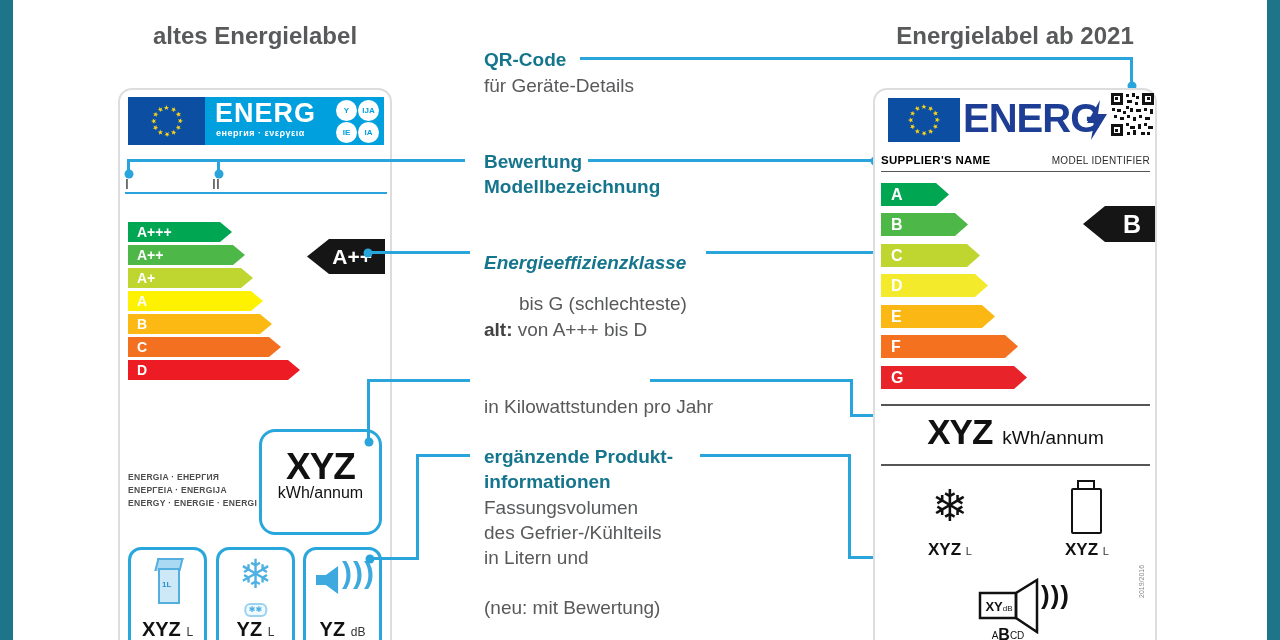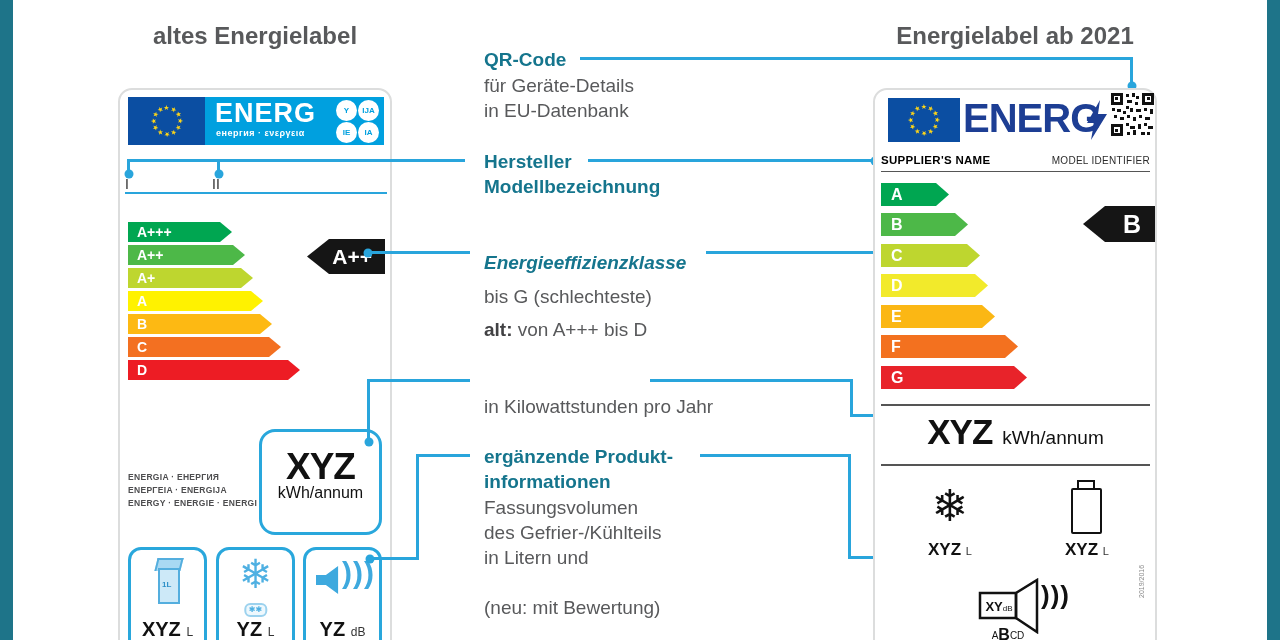--- a/index.html
+++ b/index.html
@@ -179,27 +179,26 @@
     <div class="pbox-val"><span>YZ</span> <span class="u">L</span></div>
   </div>
   <div class="pbox" style="left:303px;">
     <div class="spk-old"></div>
     <div class="waves-old">)))</div>
     <div class="pbox-val"><span>YZ</span> <span class="u">dB</span></div>
   </div>
 
   <div class="ann-title" style="top:47px;">QR-Code</div>
   <div class="ann-body" style="top:73px;">für Geräte-Details</div>
-  <div class="ann-body" style="top:98px;">in EU-Datenbank</div>
-
-  <div class="ann-title" style="top:149px;">Hersteller</div>
+
+  <div class="ann-title" style="top:149px;">Bewertung</div>
   <div class="ann-title" style="top:174px;">Modellbezeichnung</div>
 
   <div class="ann-title" style="top:250px;font-style:italic;">Energieeffizienzklasse</div>
-  <div class="ann-body" style="top:284px;">bis G (schlechteste)</div>
+  <div class="ann-body" style="top:291px;margin-left:35px;">bis G (schlechteste)</div>
   <div class="ann-body" style="top:317px;"><b>alt:</b><span> von A+++ bis D</span></div>
 
   <div class="ann-body" style="top:394px;">in Kilowattstunden pro Jahr</div>
 
   <div class="ann-title" style="top:444px;">ergänzende Produkt-</div>
   <div class="ann-title" style="top:469px;">informationen</div>
   <div class="ann-body" style="top:495px;">Fassungsvolumen</div>
   <div class="ann-body" style="top:520px;">des Gefrier-/Kühlteils</div>
   <div class="ann-body" style="top:545px;">in Litern und</div>
   <div class="ann-body" style="top:595px;">(neu: mit Bewertung)</div>

